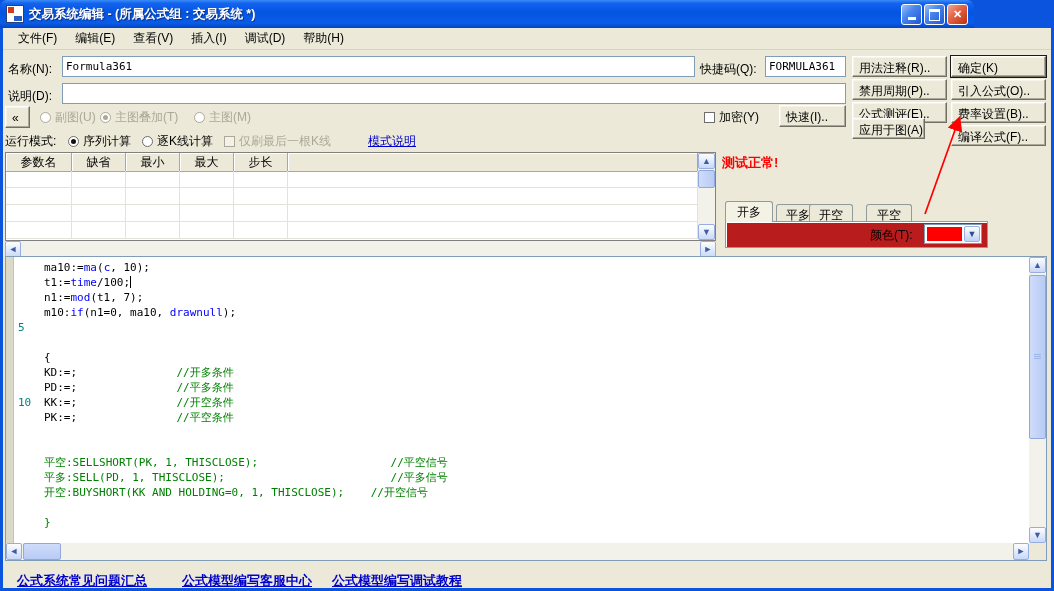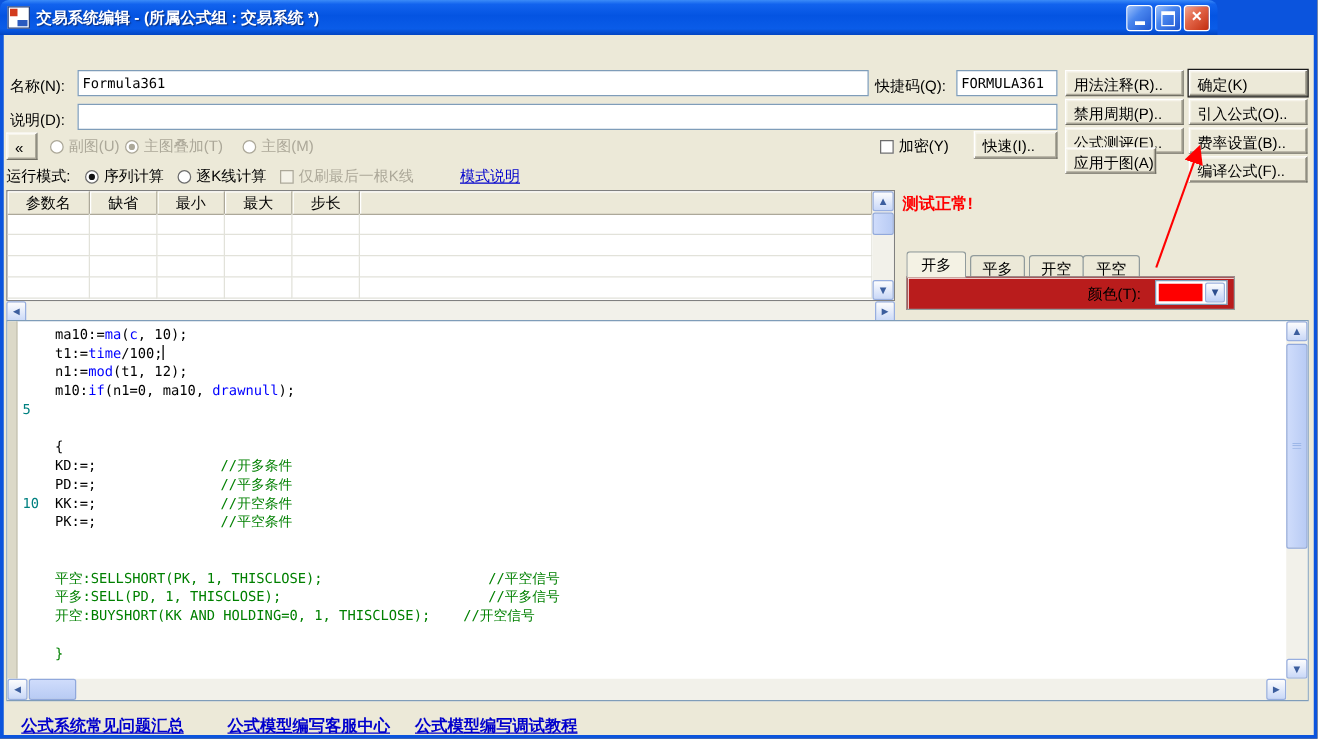--- a/index.html
+++ b/index.html
@@ -125,20 +125,28 @@
           <div class="glyph-max"></div>
         </div>
       <div class="wbtn close">
           <span class="glyph-close">✕</span>
         </div>
     </div>
   </div>
 
   <div id="body">
 
+    <div id="menubar">
+        <span class="menu-item">文件(F)</span>
+        <span class="menu-item">编辑(E)</span>
+        <span class="menu-item">查看(V)</span>
+        <span class="menu-item">插入(I)</span>
+        <span class="menu-item">调试(D)</span>
+        <span class="menu-item">帮助(H)</span>
+      </div>
 
     <div class="lbl" style="left:5px;top:33px;">名称(N):</div>
     <input class="tbx" style="left: 59px; top: 28px; width: 633px; height: 21px;" value="Formula361">
     <div class="lbl" style="left:697px;top:33px;">快捷码(Q):</div>
     <input class="tbx" style="left: 762px; top: 28px; width: 81px; height: 21px;" value="FORMULA361">
 
     <div class="lbl" style="left:5px;top:60px;">说明(D):</div>
     <input class="tbx" style="left: 59px; top: 55px; width: 784px; height: 21px;" value="">
 
     <div id="side-col1">
@@ -223,37 +231,37 @@
     <div class="hscroll" style="left:2px;top:213px;width:711px;height:17px;">
       <div class="hbtn" style="left:0;">◄</div>
       <div class="hbtn" style="right:0;">►</div>
     </div>
 
     <div id="status-text">测试正常!</div>
 
     <div id="tabstrip">
         <div class="tab active" style="left: 0px; width: 48px;">开多</div>
         <div class="tab" style="left: 51px; width: 44px;">平多</div>
-        <div class="tab" style="left: 98px; width: 44px;">开空</div>
+        <div class="tab" style="left: 84px; width: 44px;">开空</div>
         <div class="tab" style="left: 141px; width: 46px;">平空</div>
       </div>
     <div id="tabpane">
       <div id="color-label" class="lbl" style="position:absolute;">颜色(T):</div>
       <div id="color-combo">
         <div id="color-swatch" style="background: rgb(255, 0, 0);"></div>
         <div id="color-drop">▼</div>
       </div>
     </div>
 
     <div id="editor">
       <div id="ed-margin"></div>
       <div id="ed-content">
           <div class="cline"><span class="ln"></span><span class="ct"><span class="c-k">ma10:=</span><span class="c-b">ma</span><span class="c-k">(</span><span class="c-b">c</span><span class="c-k">, 10);</span></span></div>
           <div class="cline"><span class="ln"></span><span class="ct"><span class="c-k">t1:=</span><span class="c-b">time</span><span class="c-k">/100;</span><span class="caret"></span></span></div>
-          <div class="cline"><span class="ln"></span><span class="ct"><span class="c-k">n1:=</span><span class="c-b">mod</span><span class="c-k">(t1, 12);</span></span></div>
+          <div class="cline"><span class="ln"></span><span class="ct"><span class="c-k">n1:=</span><span class="c-b">mod</span><span class="c-k">(t1, 7);</span></span></div>
           <div class="cline"><span class="ln"></span><span class="ct"><span class="c-k">m10:</span><span class="c-b">if</span><span class="c-k">(n1=0, ma10, </span><span class="c-b">drawnull</span><span class="c-k">);</span></span></div>
           <div class="cline"><span class="ln">5</span><span class="ct"></span></div>
           <div class="cline"><span class="ln"></span><span class="ct"></span></div>
           <div class="cline"><span class="ln"></span><span class="ct"><span class="c-k">{</span></span></div>
           <div class="cline"><span class="ln"></span><span class="ct"><span class="c-k">KD:=;</span><span class="c-g">               //开多条件</span></span></div>
           <div class="cline"><span class="ln"></span><span class="ct"><span class="c-k">PD:=;</span><span class="c-g">               //平多条件</span></span></div>
           <div class="cline"><span class="ln">10</span><span class="ct"><span class="c-k">KK:=;</span><span class="c-g">               //开空条件</span></span></div>
           <div class="cline"><span class="ln"></span><span class="ct"><span class="c-k">PK:=;</span><span class="c-g">               //平空条件</span></span></div>
           <div class="cline"><span class="ln"></span><span class="ct"></span></div>
           <div class="cline"><span class="ln"></span><span class="ct"></span></div>

